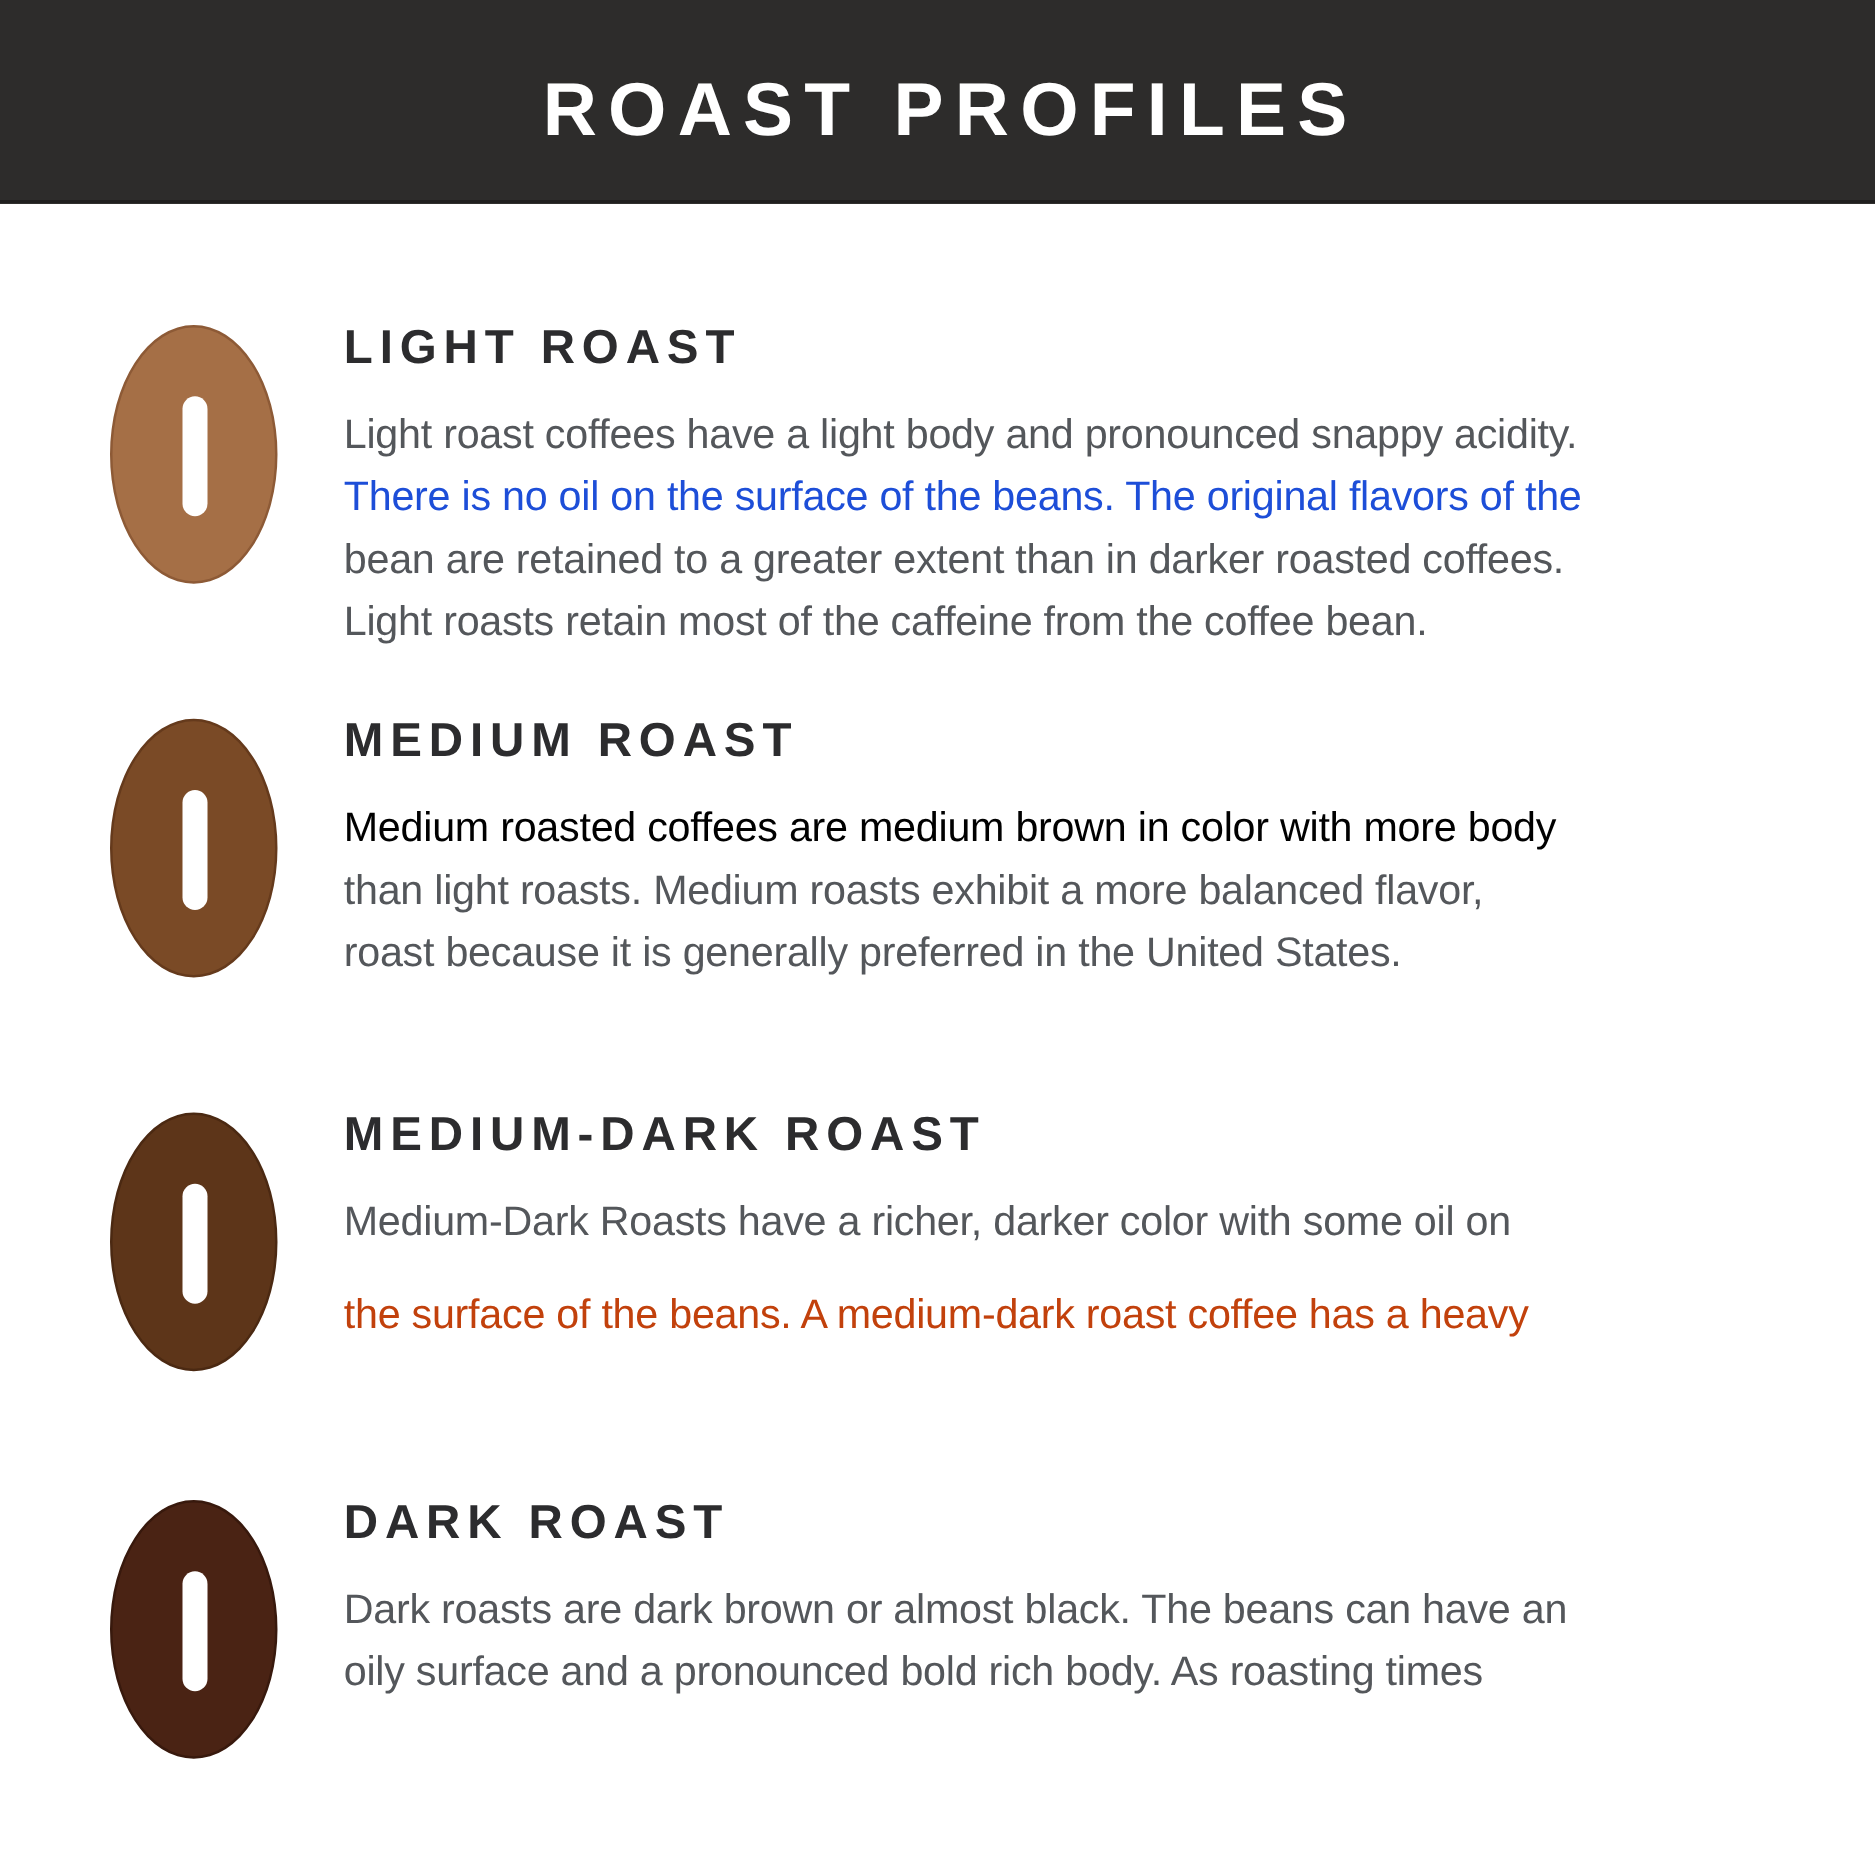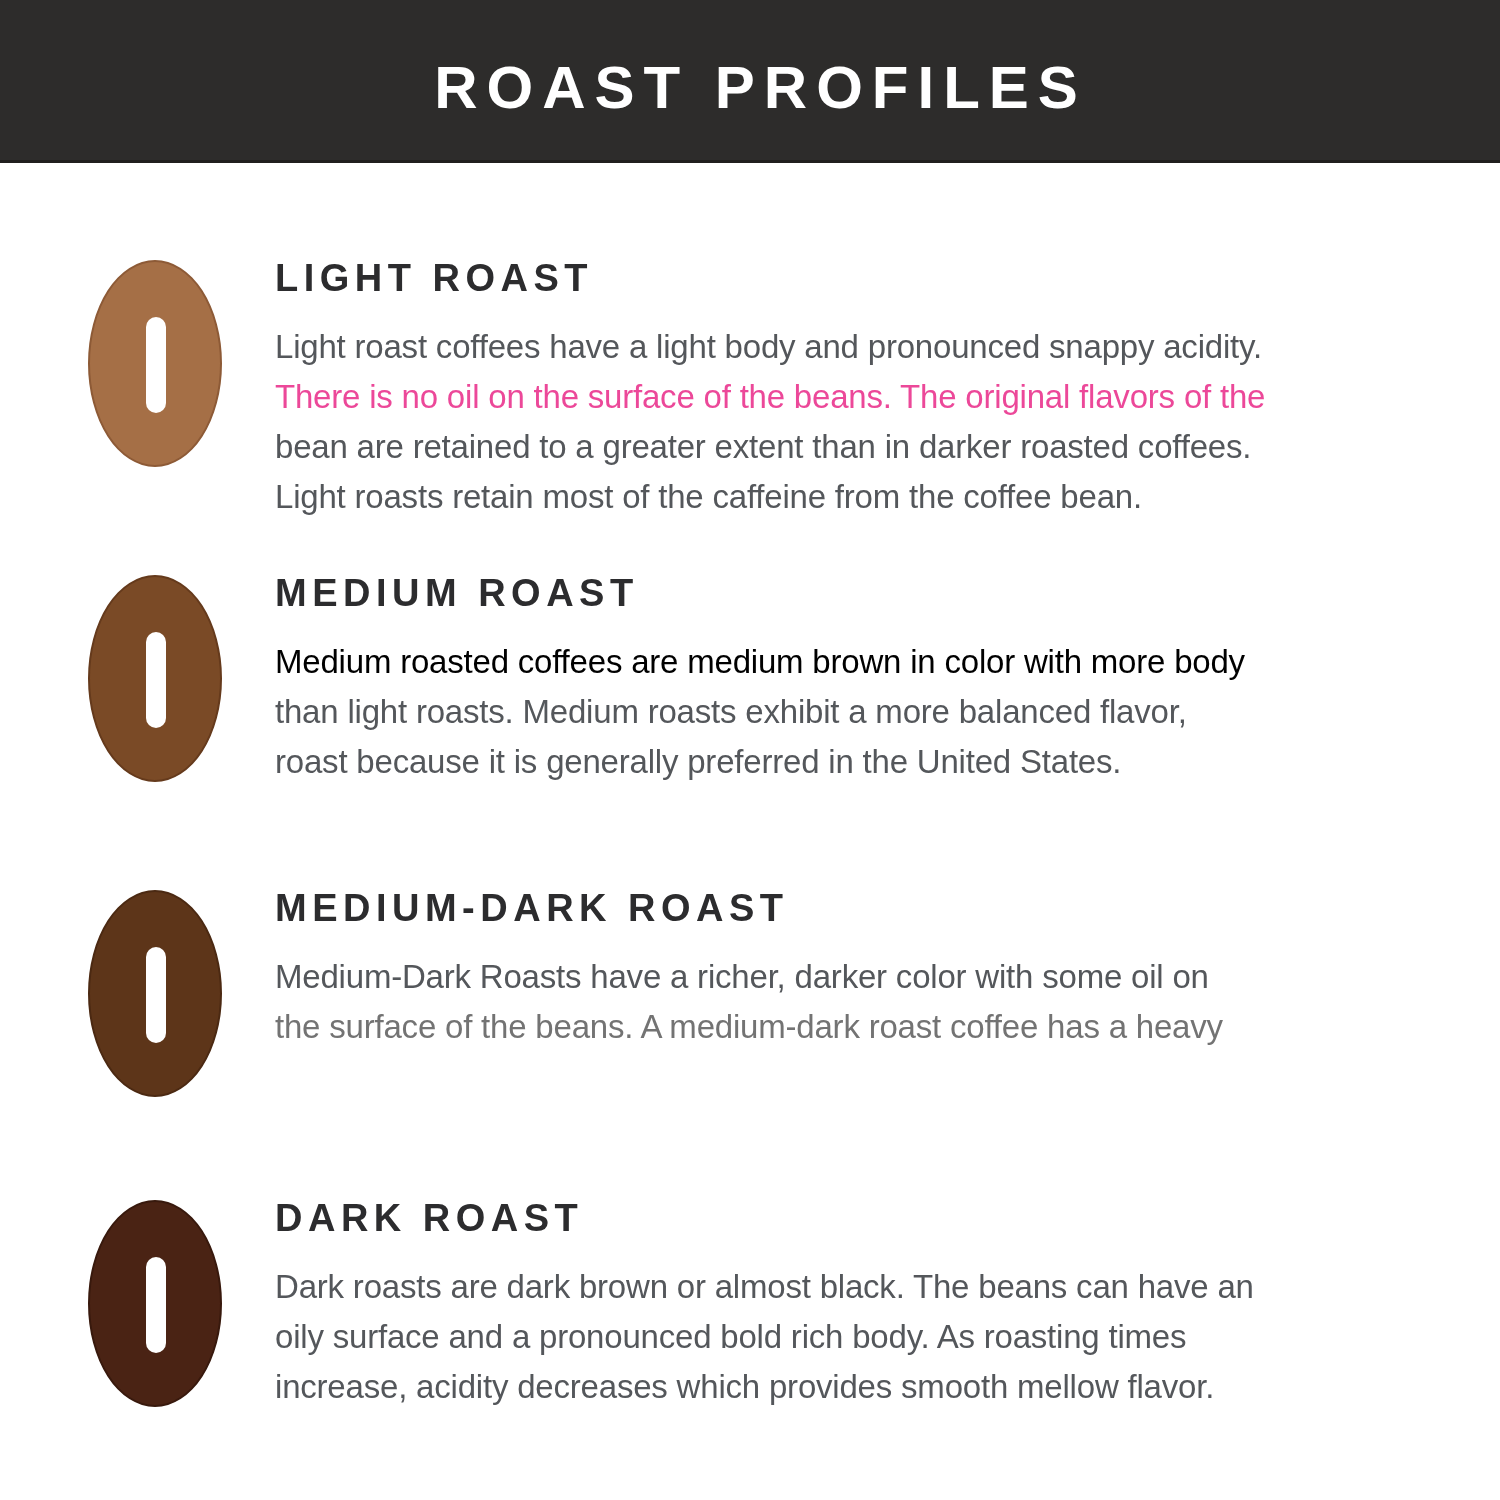--- a/index.html
+++ b/index.html
@@ -91,21 +91,21 @@
     <div class="header-title" style="color: rgb(255, 255, 255);">ROAST PROFILES</div>
   </div>
 
   <div class="section" style="top:260px; height:315px;">
     <div class="bean" style="background: rgb(165, 111, 70); border-color: rgb(141, 90, 54);">
       <div class="bean-slit"></div>
     </div>
     <div class="section-title" style="color: rgb(44, 44, 46);">LIGHT ROAST</div>
     <div class="section-para">
       <div class="para-line" style="color: rgb(84, 87, 91);">Light roast coffees have a light body and pronounced snappy acidity.</div>
-      <div class="para-line" style="color: #ec4899;">There is no oil on the surface of the beans. The original flavors of the</div>
+      <div class="para-line" style="color: #1d4ed8;">There is no oil on the surface of the beans. The original flavors of the</div>
       <div class="para-line" style="color: rgb(84, 87, 91);">bean are retained to a greater extent than in darker roasted coffees.</div>
       <div class="para-line" style="color: rgb(84, 87, 91);">Light roasts retain most of the caffeine from the coffee bean.</div>
     </div>
   </div>
 
   <div class="section" style="top:575px; height:315px;">
     <div class="bean" style="background: rgb(122, 74, 38); border-color: rgb(101, 58, 28);">
       <div class="bean-slit"></div>
     </div>
     <div class="section-title" style="color: rgb(44, 44, 46);">MEDIUM ROAST</div>
@@ -116,29 +116,28 @@
     </div>
   </div>
 
   <div class="section" style="top:890px; height:310px;">
     <div class="bean" style="background: rgb(93, 53, 25); border-color: rgb(75, 41, 18);">
       <div class="bean-slit"></div>
     </div>
     <div class="section-title" style="color: rgb(44, 44, 46);">MEDIUM-DARK ROAST</div>
     <div class="section-para">
       <div class="para-line" style="color: rgb(84, 87, 91);">Medium-Dark Roasts have a richer, darker color with some oil on</div>
-      <div class="para-line" style="color: #737373;">the surface of the beans. A medium-dark roast coffee has a heavy</div>
+      <div class="para-line" style="color: #c2410c; margin-top: 24px;">the surface of the beans. A medium-dark roast coffee has a heavy</div>
     </div>
   </div>
 
   <div class="section" style="top:1200px; height:260px;">
     <div class="bean" style="background: rgb(74, 35, 20); border-color: rgb(56, 25, 13);">
       <div class="bean-slit"></div>
     </div>
     <div class="section-title" style="color: rgb(44, 44, 46);">DARK ROAST</div>
     <div class="section-para">
       <div class="para-line" style="color: rgb(84, 87, 91);">Dark roasts are dark brown or almost black. The beans can have an</div>
       <div class="para-line" style="color: rgb(84, 87, 91);">oily surface and a pronounced bold rich body. As roasting times</div>
-      <div class="para-line" style="color: rgb(84, 87, 91);">increase, acidity decreases which provides smooth mellow flavor.</div>
     </div>
   </div>
 
 </div>
 
 </body></html>

